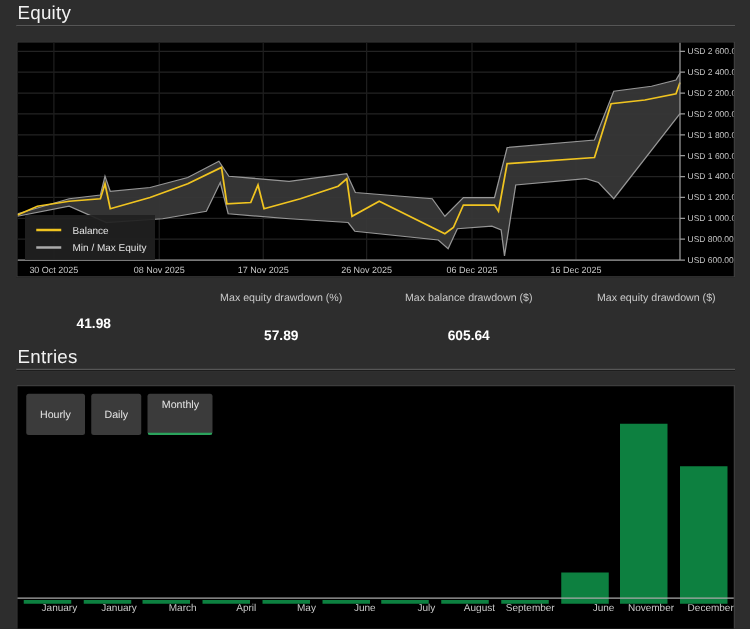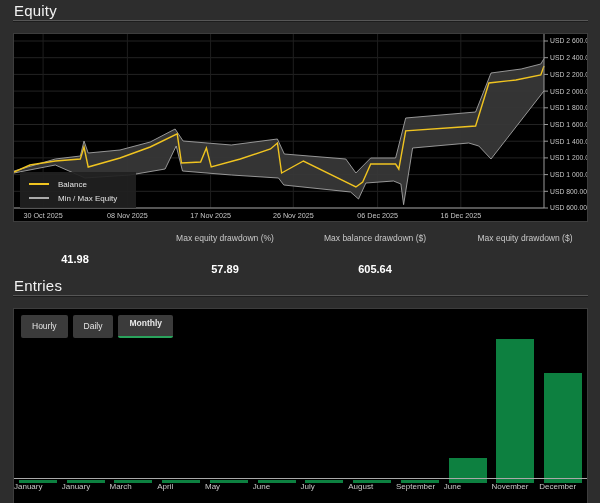--- a/index.html
+++ b/index.html
@@ -15,40 +15,40 @@
   #sep-equity{top:20px;}
   #sep-entries{top:295px;}
 
   .panel{position:absolute;left:13px;width:575px;background:#000;border:1px solid #3d3d3d;box-sizing:border-box;}
   #equity-panel{top:33px;height:189px;}
   #entries-panel{top:308px;height:196px;}
 
   #equity-svg{position:absolute;left:0;top:0;}
   #equity-svg text{font-family:"Liberation Sans",sans-serif;fill:#c6c6c6;}
 
-  .legend{position:absolute;left:6px;top:138px;width:116px;background:rgba(32,32,32,.93);padding:5px 0 3px;}
+  .legend{position:absolute;left:6px;top:138px;width:104px;background:rgba(32,32,32,.93);padding:5px 0 3px;}
   .legend-row{display:flex;align-items:center;height:14px;padding:0 9px;}
   .legend-swatch{width:20px;height:2px;margin-right:9px;flex:none;}
   .legend-label{font-size:8px;color:#e2e2e2;white-space:nowrap;}
 
   .stats-row{position:absolute;top:233px;left:0;width:600px;display:flex;}
   .stat{flex:1;text-align:center;}
   .stat-label{font-size:8.5px;color:#c9c9c9;}
   .stat-value{font-size:11px;font-weight:bold;color:#ffffff;margin-top:20px;}
 
   .tabs{position:absolute;top:6px;left:7px;display:flex;gap:5px;}
   .tab{background:#3b3b3b;color:#e6e6e6;font-size:8.5px;font-family:inherit;
        border:none;border-radius:2px;padding:4px 11px;cursor:pointer;line-height:1;}
-  .tab.selected{border-bottom:2px solid #2aa35c;padding-bottom:8px;font-weight:bold;}
+  .tab.selected{border-bottom:2px solid #2aa35c;padding-bottom:18px;}
 
   .bars-layer{position:absolute;left:0;top:0;right:0;bottom:0;}
   .bar{position:absolute;bottom:20px;background:#0d8040;}
   .entries-axis{position:absolute;left:0;right:0;top:169px;height:1px;background:#a9a9a9;}
   .month-labels{position:absolute;top:173px;left:0;right:0;display:flex;}
-  .month-label{flex:1;text-align:left;font-size:8px;color:#c9c9c9;white-space:nowrap;}
+  .month-label{flex:1;text-align:right;font-size:8px;color:#c9c9c9;white-space:nowrap;}
 </style>
 </head>
 <body>
 
 <div class="section-title" id="equity-title">Equity</div>
 <div class="separator" id="sep-equity"></div>
 
 <div class="panel" id="equity-panel">
   <svg id="equity-svg" width="573" height="187">
       <line x1="0" y1="7.0" x2="530" y2="7.0" stroke="#232323" stroke-width="1"></line>

